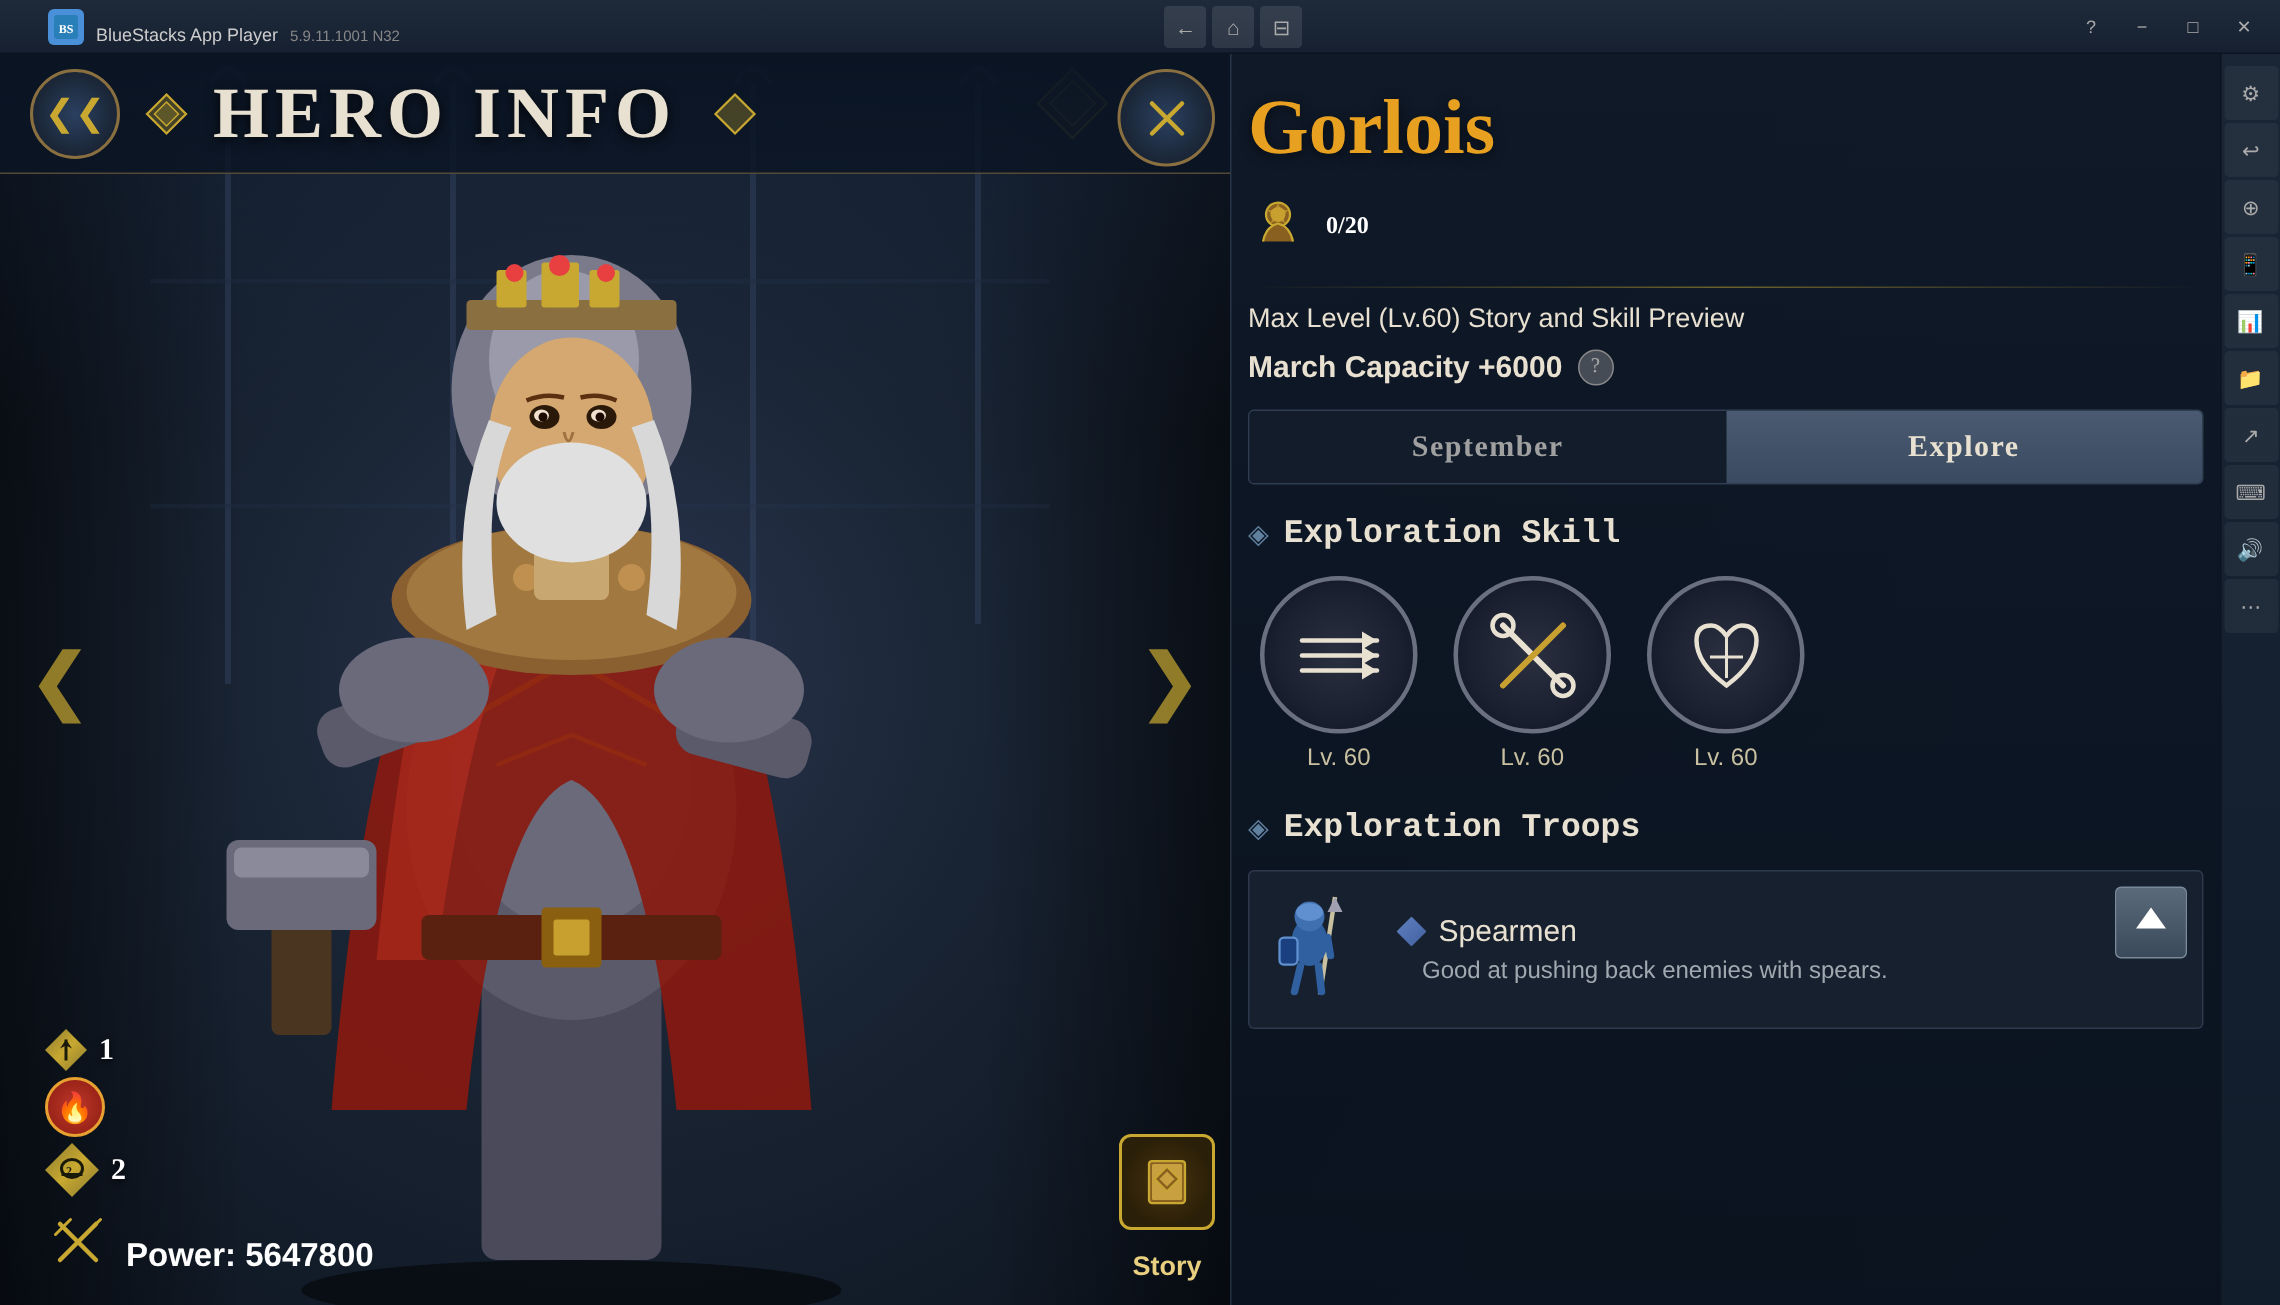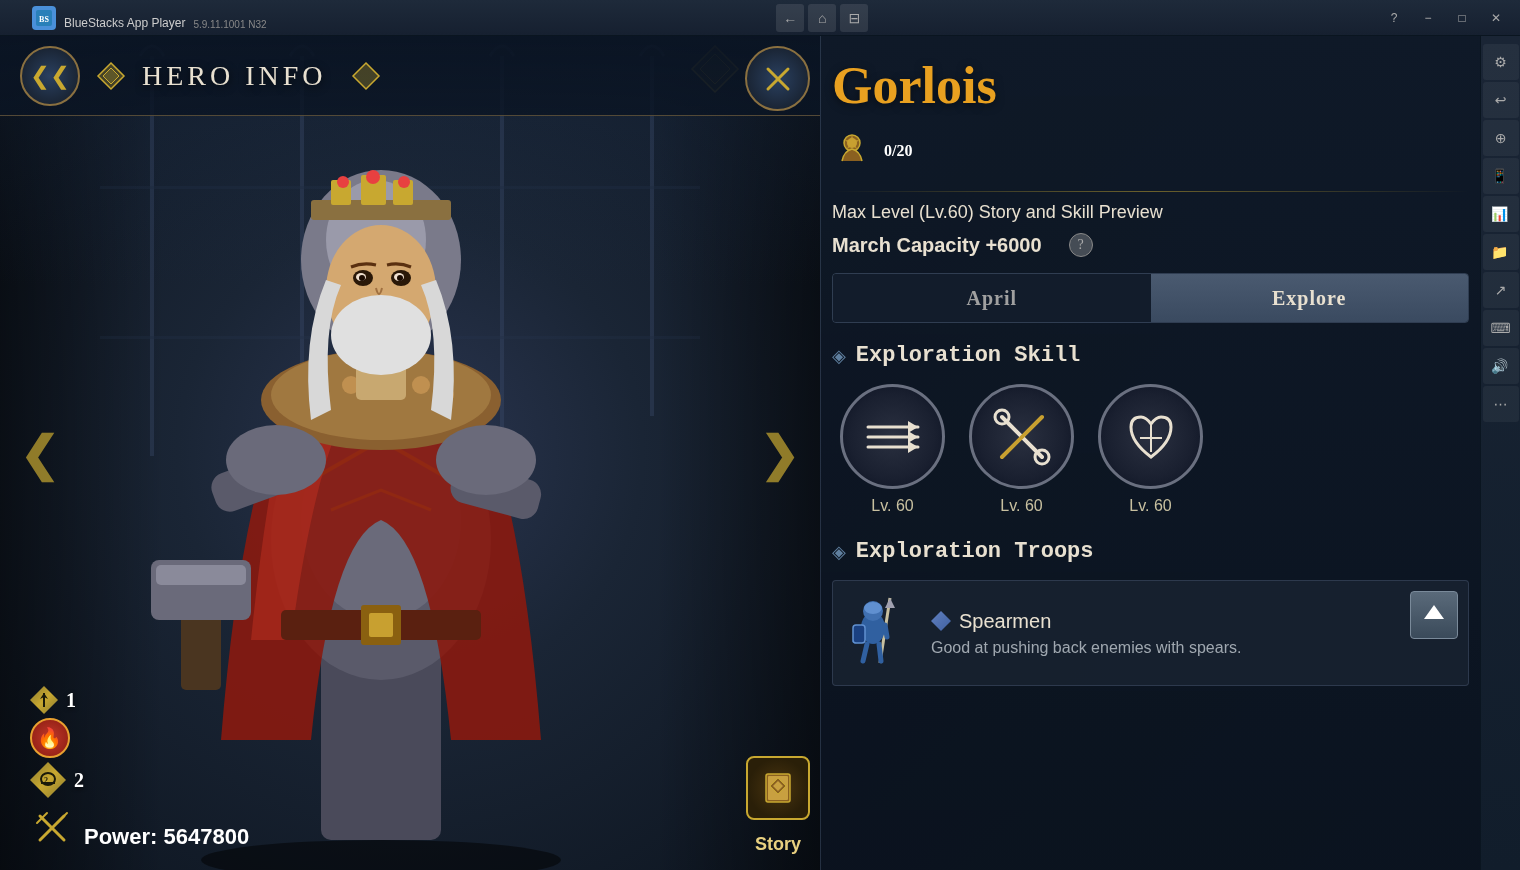--- a/index.html
+++ b/index.html
@@ -179,22 +179,22 @@
       border: 2px solid #8a7040;
       display: flex;
       align-items: center;
       justify-content: center;
       cursor: pointer;
       font-size: 24px;
       color: #c8a830;
     }
 
     #header-title {
-      font-size: 28px;
-      font-weight: normal;
+      font-size: 48px;
+      font-weight: bold;
       color: #e8e0d0;
       letter-spacing: 4px;
       text-shadow: 0 2px 8px rgba(0,0,0,0.8);
       font-family: 'Georgia', serif;
     }
 
     
     #close-btn {
       position: absolute;
       top: 10px;
@@ -405,21 +405,21 @@
     #max-level-text {
       color: #e8e0d0;
       font-size: 18px;
       margin-bottom: 10px;
       font-family: Arial, sans-serif;
     }
 
     #march-capacity {
       display: flex;
       align-items: center;
-      gap: 27px;
+      gap: 10px;
       margin-bottom: 16px;
     }
 
     #march-capacity-text {
       color: #e8e0d0;
       font-size: 20px;
       font-family: Arial, sans-serif;
       font-weight: bold;
     }
 
@@ -574,20 +574,21 @@
       color: #e8e0d0;
       font-size: 20px;
       font-weight: normal;
       font-family: Arial, sans-serif;
     }
 
     #troop-desc {
       color: #a0a8b0;
       font-size: 16px;
       font-family: Arial, sans-serif;
+      margin-left: 17px;
     }
 
     #troop-upgrade-btn {
       position: absolute;
       top: 10px;
       right: 10px;
       width: 48px;
       height: 48px;
       background: linear-gradient(180deg, #5a6a7a 0%, #3a4a5a 100%);
       border: 1px solid #7a8a9a;
@@ -864,21 +865,21 @@
     <div id="max-level-text">Max Level (Lv.60) Story and Skill Preview</div>
 
     <div id="march-capacity">
       <span id="march-capacity-text">March Capacity +6000</span>
       <div id="help-icon">
         <span>?</span>
       </div>
     </div>
 
     <div id="tab-row">
-      <button class="tab-btn inactive">April</button>
+      <button class="tab-btn inactive">September</button>
       <button class="tab-btn active">Explore</button>
     </div>
 
     <div class="section-title">
       <span class="section-diamond">◈</span>
       <span class="section-label">Exploration Skill</span>
     </div>
 
     <div id="skills-row">
 

